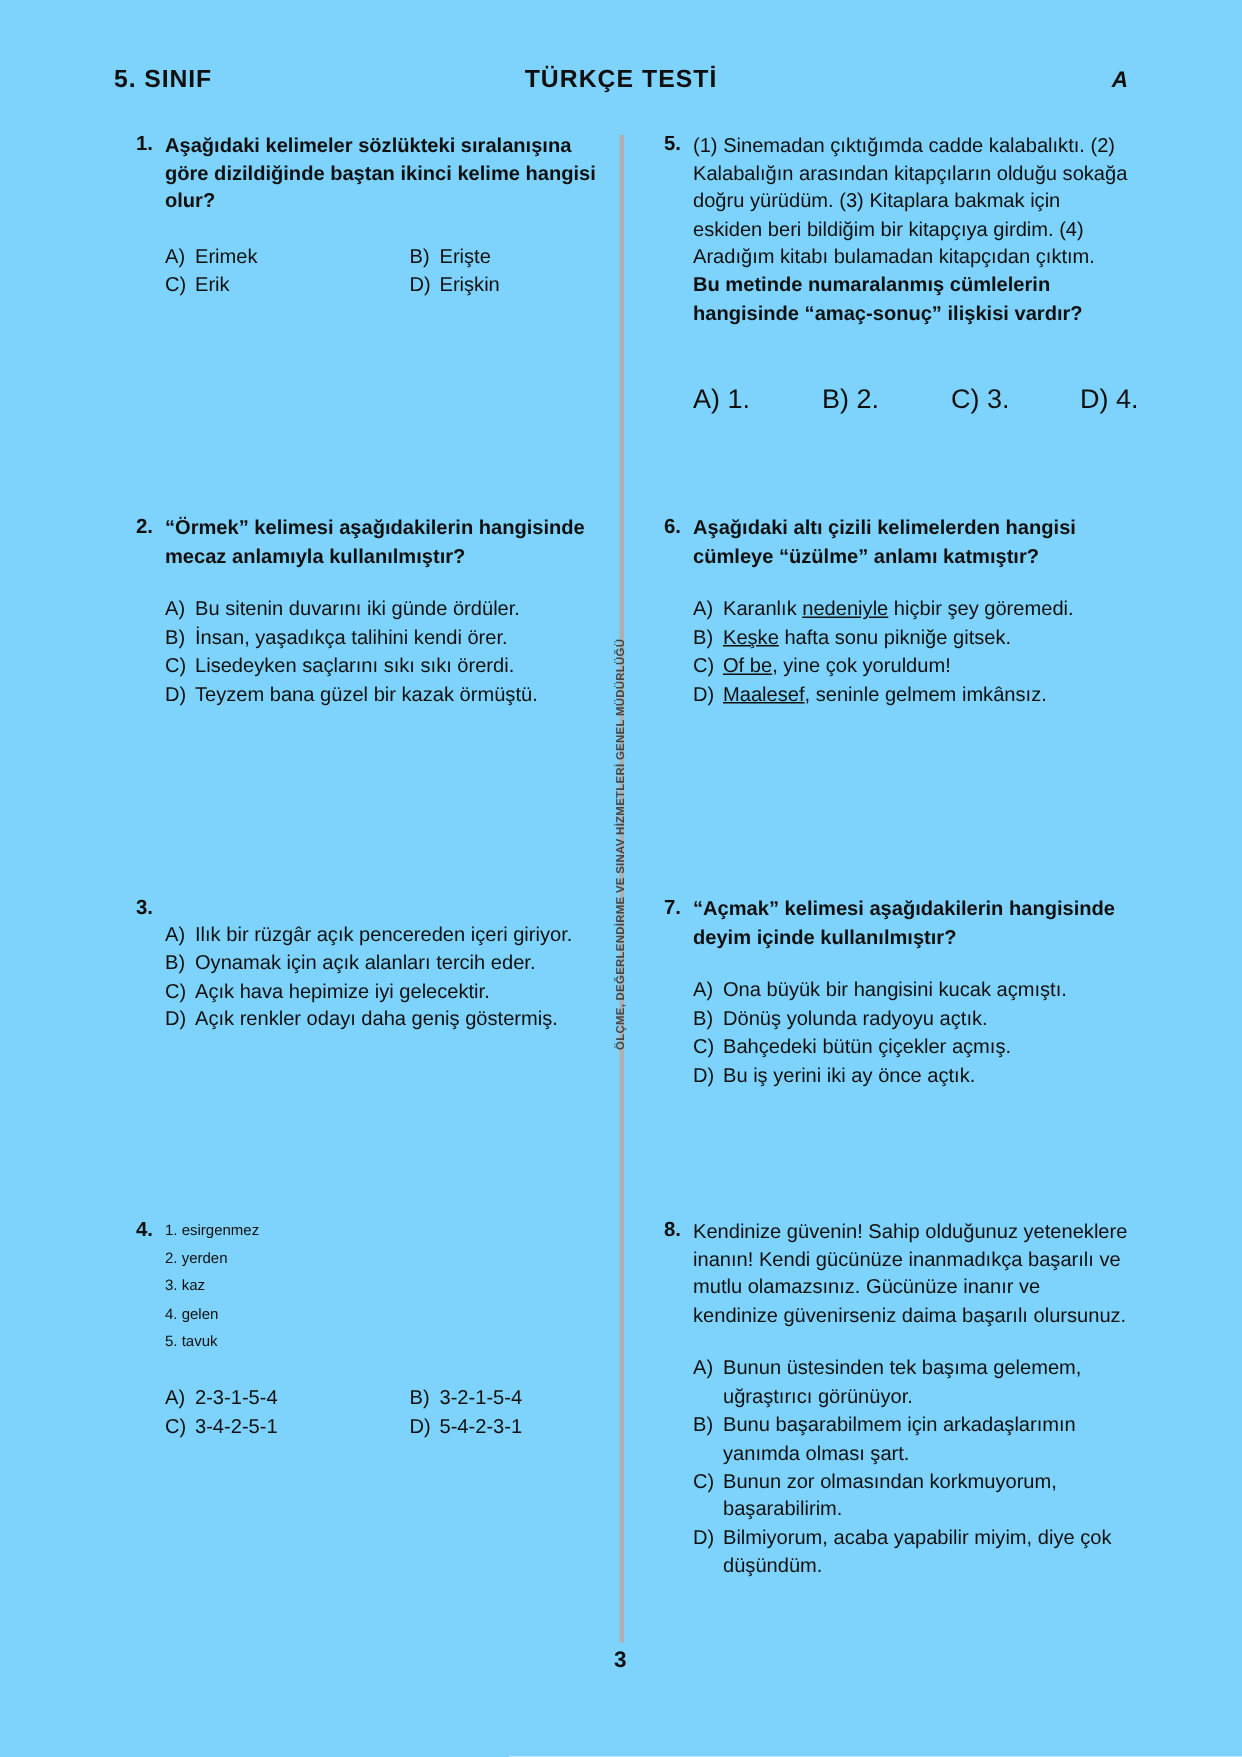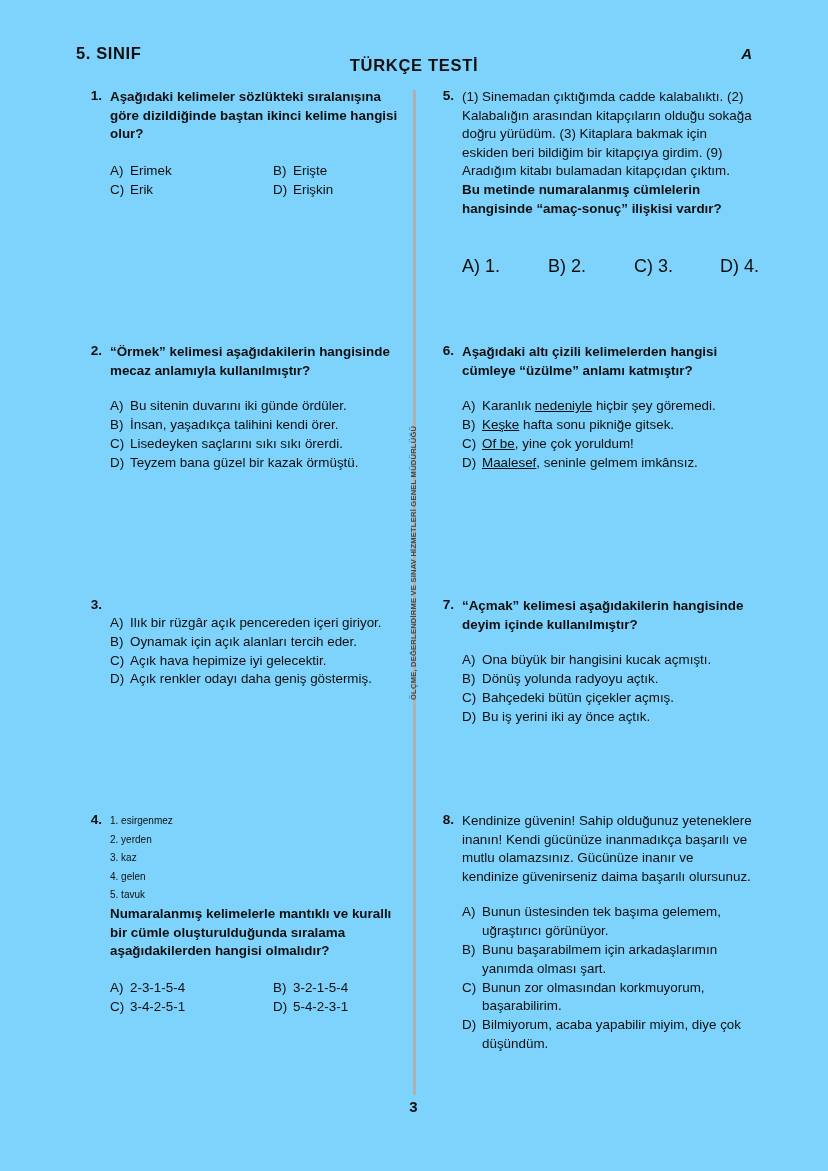--- a/index.html
+++ b/index.html
@@ -36,21 +36,21 @@
     left: 0;
     top: 0;
     font-size: 16.5px;
     font-weight: bold;
     letter-spacing: 0.6px;
   }
   .hdr-title {
     position: absolute;
     left: 0;
     right: 0;
-    top: 12px;
+    top: 0;
     text-align: center;
     font-size: 16.5px;
     font-weight: bold;
     letter-spacing: 0.7px;
   }
   .hdr-booklet {
     position: absolute;
     right: 0;
     top: 1px;
     font-size: 15px;
@@ -280,21 +280,20 @@
   <div class="question" style="left:76px; top:812px; width:330px;">
     <div class="q-num">4.</div>
     <div class="q-body">
       <div class="word-list">
         <div>1. esirgenmez</div>
         <div>2. yerden</div>
         <div>3. kaz</div>
         <div>4. gelen</div>
         <div>5. tavuk</div>
       </div>
-      <p class="stem stem-after">Numaralanmış kelimelerle mantıklı ve kurallı bir cümle oluşturulduğunda sıralama aşağıdakilerden hangisi olmalıdır?</p>
       <div class="options-grid2">
         <div class="opt">
           <span class="lbl">A)</span>
           <span class="txt">2-3-1-5-4</span>
         </div>
         <div class="opt">
           <span class="lbl">B)</span>
           <span class="txt">3-2-1-5-4</span>
         </div>
         <div class="opt">
@@ -305,21 +304,21 @@
           <span class="lbl">D)</span>
           <span class="txt">5-4-2-3-1</span>
         </div>
       </div>
     </div>
   </div>
 
   <div class="question" style="left:428px; top:88px; width:325px;">
     <div class="q-num">5.</div>
     <div class="q-body">
-      <p class="passage">(1) Sinemadan çıktığımda cadde kalabalıktı. (2) Kalabalığın arasından kitapçıların olduğu sokağa doğru yürüdüm. (3) Kitaplara bakmak için eskiden beri bildiğim bir kitapçıya girdim. (9) Aradığım kitabı bulamadan kitapçıdan çıktım.</p>
+      <p class="passage">(1) Sinemadan çıktığımda cadde kalabalıktı. (2) Kalabalığın arasından kitapçıların olduğu sokağa doğru yürüdüm. (3) Kitaplara bakmak için eskiden beri bildiğim bir kitapçıya girdim. (4) Aradığım kitabı bulamadan kitapçıdan çıktım.</p>
       <p class="stem stem-after">Bu metinde numaralanmış cümlelerin hangisinde “amaç-sonuç” ilişkisi vardır?</p>
       <div class="options-inline4">
         <div class="cell">
           <span>A)</span>
           <span>1.</span>
         </div>
         <div class="cell">
           <span>B)</span>
           <span>2.</span>
         </div>

